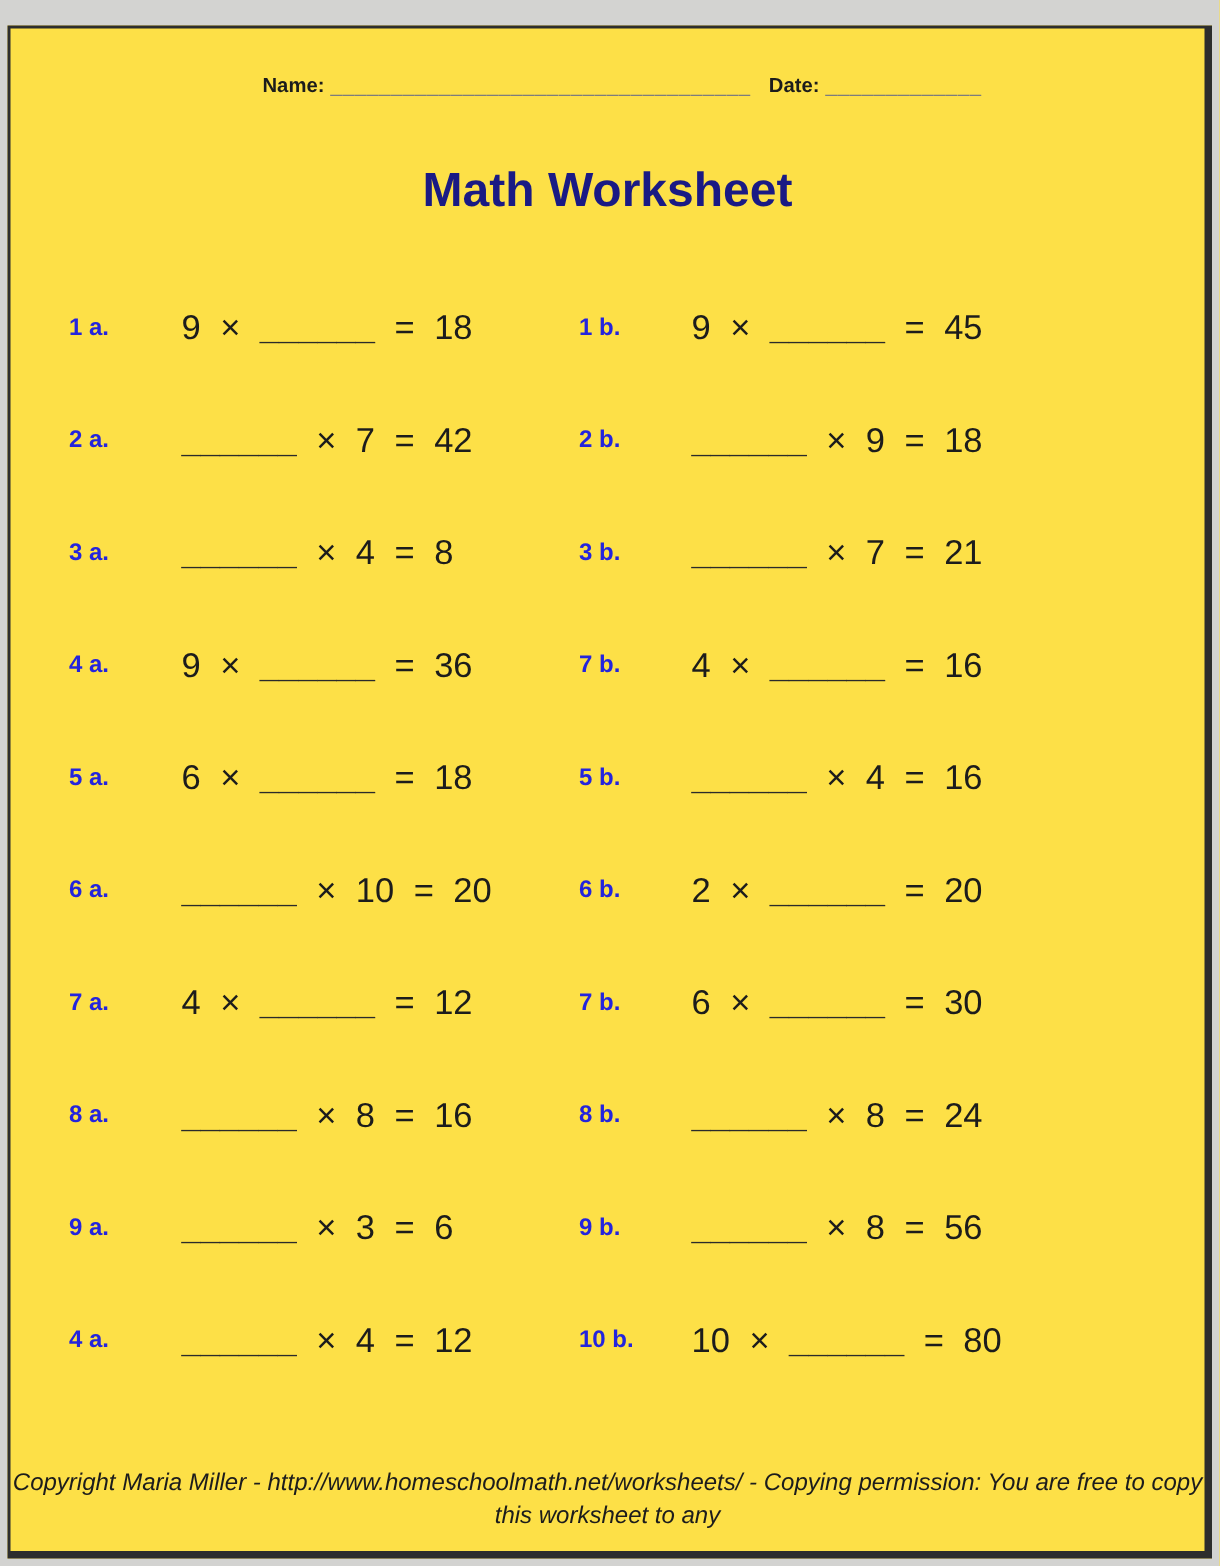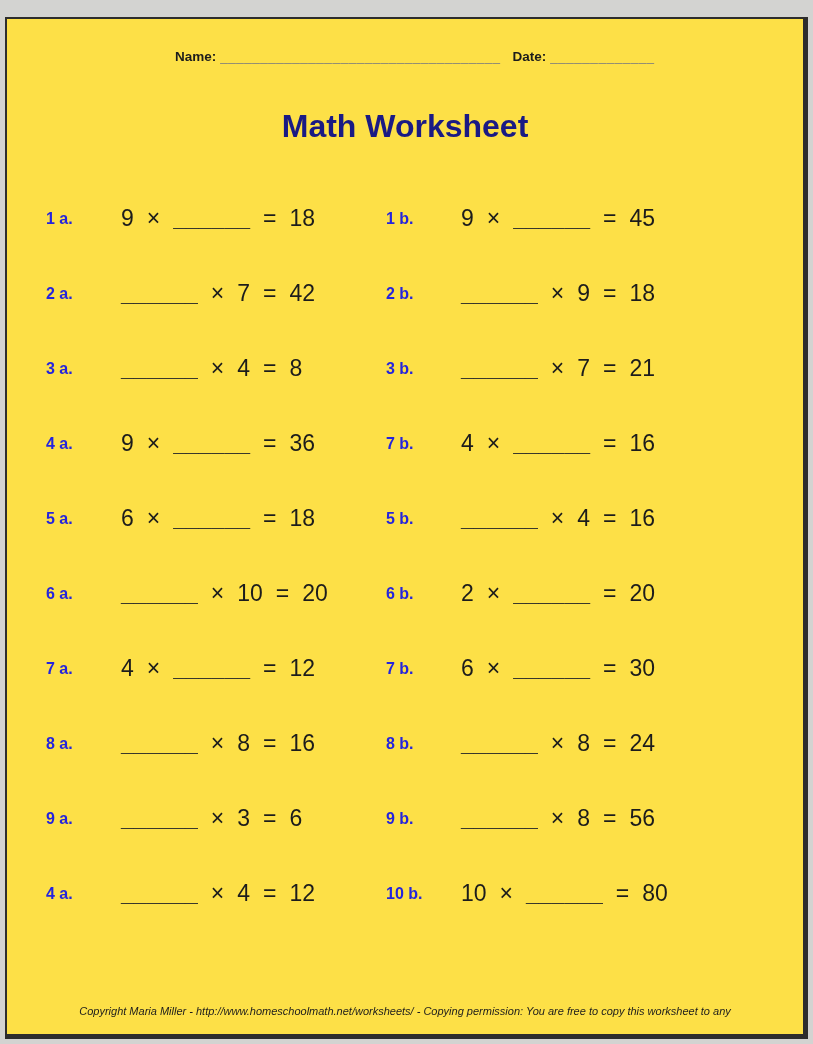--- a/index.html
+++ b/index.html
@@ -91,21 +91,21 @@
     color: #2a2a2a;
     font-weight: bold;
   }
   .footer {
     position: absolute;
     bottom: 12px;
     left: 0;
     right: 0;
     text-align: center;
     font-style: italic;
-    font-size: 11px;
+    font-size: 16px;
     line-height: 22px;
     color: #1c1c1c;
   }
 </style>
 </head>
 <body>
 
 <div class="page">
 
   <div class="header-row">

